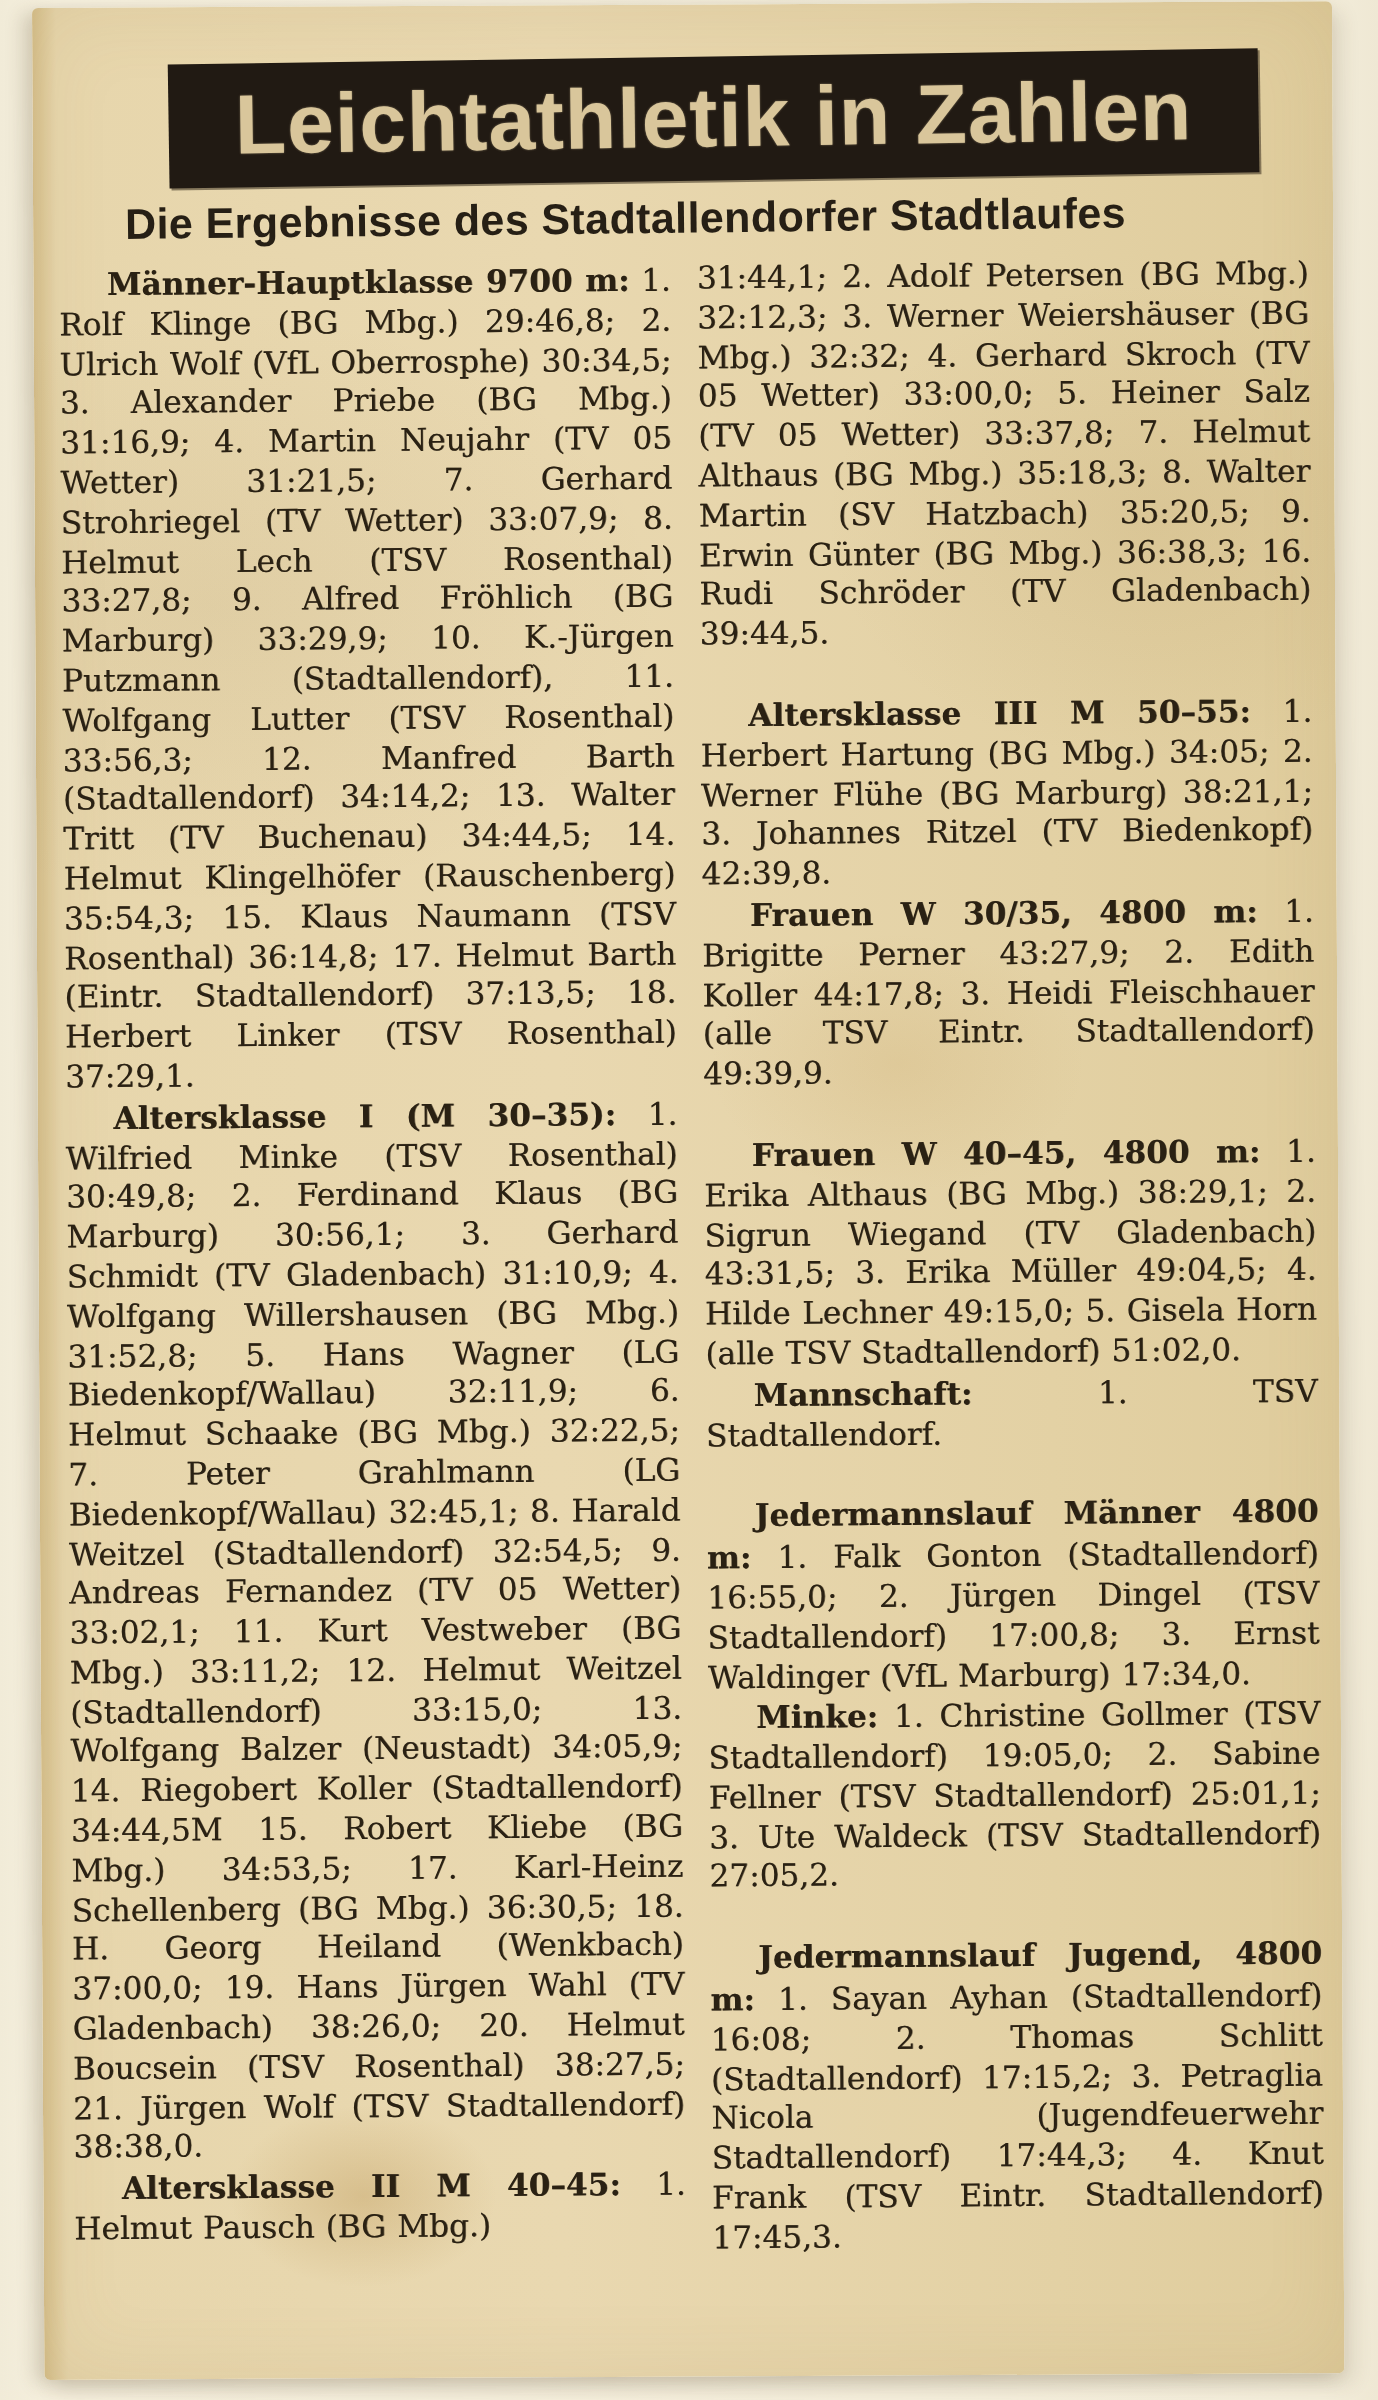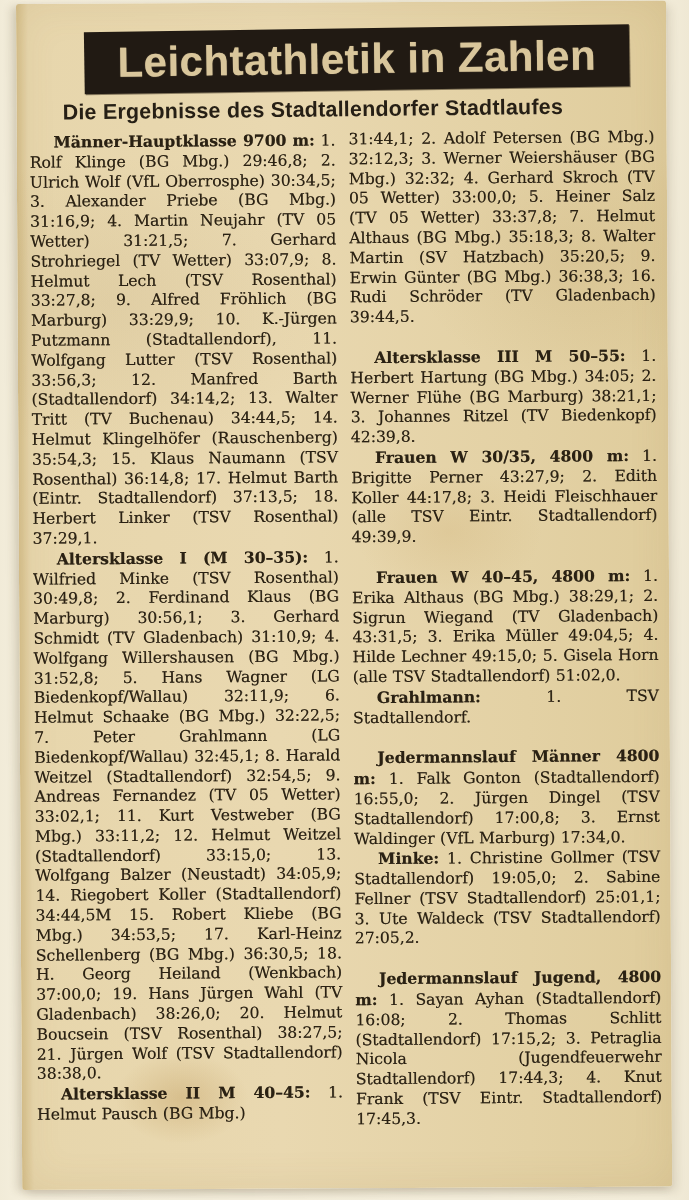--- a/index.html
+++ b/index.html
@@ -126,21 +126,21 @@
       <div class="col" id="col-left">
           <p><b class="lead">Männer-Hauptklasse 9700 m:</b> 1. Rolf Klinge (BG Mbg.) 29:46,8; 2. Ulrich Wolf (VfL Oberrosphe) 30:34,5; 3. Alexander Priebe (BG Mbg.) 31:16,9; 4. Martin Neujahr (TV 05 Wetter) 31:21,5; 7. Gerhard Strohriegel (TV Wetter) 33:07,9; 8. Helmut Lech (TSV Rosenthal) 33:27,8; 9. Alfred Fröhlich (BG Marburg) 33:29,9; 10. K.-Jürgen Putzmann (Stadtallendorf), 11. Wolfgang Lutter (TSV Rosenthal) 33:56,3; 12. Manfred Barth (Stadtallendorf) 34:14,2; 13. Walter Tritt (TV Buchenau) 34:44,5; 14. Helmut Klingelhöfer (Rauschenberg) 35:54,3; 15. Klaus Naumann (TSV Rosenthal) 36:14,8; 17. Helmut Barth (Eintr. Stadtallendorf) 37:13,5; 18. Herbert Linker (TSV Rosenthal) 37:29,1.</p>
           <p><b class="lead">Altersklasse I (M 30–35):</b> 1. Wilfried Minke (TSV Rosenthal) 30:49,8; 2. Ferdinand Klaus (BG Marburg) 30:56,1; 3. Gerhard Schmidt (TV Gladenbach) 31:10,9; 4. Wolfgang Willershausen (BG Mbg.) 31:52,8; 5. Hans Wagner (LG Biedenkopf/Wallau) 32:11,9; 6. Helmut Schaake (BG Mbg.) 32:22,5; 7. Peter Grahlmann (LG Biedenkopf/Wallau) 32:45,1; 8. Harald Weitzel (Stadtallendorf) 32:54,5; 9. Andreas Fernandez (TV 05 Wetter) 33:02,1; 11. Kurt Vestweber (BG Mbg.) 33:11,2; 12. Helmut Weitzel (Stadtallendorf) 33:15,0; 13. Wolfgang Balzer (Neustadt) 34:05,9; 14. Riegobert Koller (Stadtallendorf) 34:44,5M 15. Robert Kliebe (BG Mbg.) 34:53,5; 17. Karl-Heinz Schellenberg (BG Mbg.) 36:30,5; 18. H. Georg Heiland (Wenkbach) 37:00,0; 19. Hans Jürgen Wahl (TV Gladenbach) 38:26,0; 20. Helmut Boucsein (TSV Rosenthal) 38:27,5; 21. Jürgen Wolf (TSV Stadtallendorf) 38:38,0.</p>
           <p><b class="lead">Altersklasse II M 40–45:</b> 1. Helmut Pausch (BG Mbg.)</p>
         </div>
       <div class="col" id="col-right">
           <p class="no-indent">31:44,1; 2. Adolf Petersen (BG Mbg.) 32:12,3; 3. Werner Weiershäuser (BG Mbg.) 32:32; 4. Gerhard Skroch (TV 05 Wetter) 33:00,0; 5. Heiner Salz (TV 05 Wetter) 33:37,8; 7. Helmut Althaus (BG Mbg.) 35:18,3; 8. Walter Martin (SV Hatzbach) 35:20,5; 9. Erwin Günter (BG Mbg.) 36:38,3; 16. Rudi Schröder (TV Gladenbach) 39:44,5.</p>
           <p class="gap-before"><b class="lead">Altersklasse III M 50–55:</b> 1. Herbert Hartung (BG Mbg.) 34:05; 2. Werner Flühe (BG Marburg) 38:21,1; 3. Johannes Ritzel (TV Biedenkopf) 42:39,8.</p>
           <p><b class="lead">Frauen W 30/35, 4800 m:</b> 1. Brigitte Perner 43:27,9; 2. Edith Koller 44:17,8; 3. Heidi Fleischhauer (alle TSV Eintr. Stadtallendorf) 49:39,9.</p>
           <p class="gap-before"><b class="lead">Frauen W 40–45, 4800 m:</b> 1. Erika Althaus (BG Mbg.) 38:29,1; 2. Sigrun Wiegand (TV Gladenbach) 43:31,5; 3. Erika Müller 49:04,5; 4. Hilde Lechner 49:15,0; 5. Gisela Horn (alle TSV Stadtallendorf) 51:02,0.</p>
-          <p><b class="lead">Grahlmann:</b> 1. TSV Stadtallendorf.</p>
+          <p><b class="lead">Mannschaft:</b> 1. TSV Stadtallendorf.</p>
           <p class="gap-before"><b class="lead">Jedermannslauf Männer 4800 m:</b> 1. Falk Gonton (Stadtallendorf) 16:55,0; 2. Jürgen Dingel (TSV Stadtallendorf) 17:00,8; 3. Ernst Waldinger (VfL Marburg) 17:34,0.</p>
           <p><b class="lead">Minke:</b> 1. Christine Gollmer (TSV Stadtallendorf) 19:05,0; 2. Sabine Fellner (TSV Stadtallendorf) 25:01,1; 3. Ute Waldeck (TSV Stadtallendorf) 27:05,2.</p>
           <p class="gap-before"><b class="lead">Jedermannslauf Jugend, 4800 m:</b> 1. Sayan Ayhan (Stadtallendorf) 16:08; 2. Thomas Schlitt (Stadtallendorf) 17:15,2; 3. Petraglia Nicola (Jugendfeuerwehr Stadtallendorf) 17:44,3; 4. Knut Frank (TSV Eintr. Stadtallendorf) 17:45,3.</p>
         </div>
     </div>
 
   </div>
 </div>
 
 </body></html>

